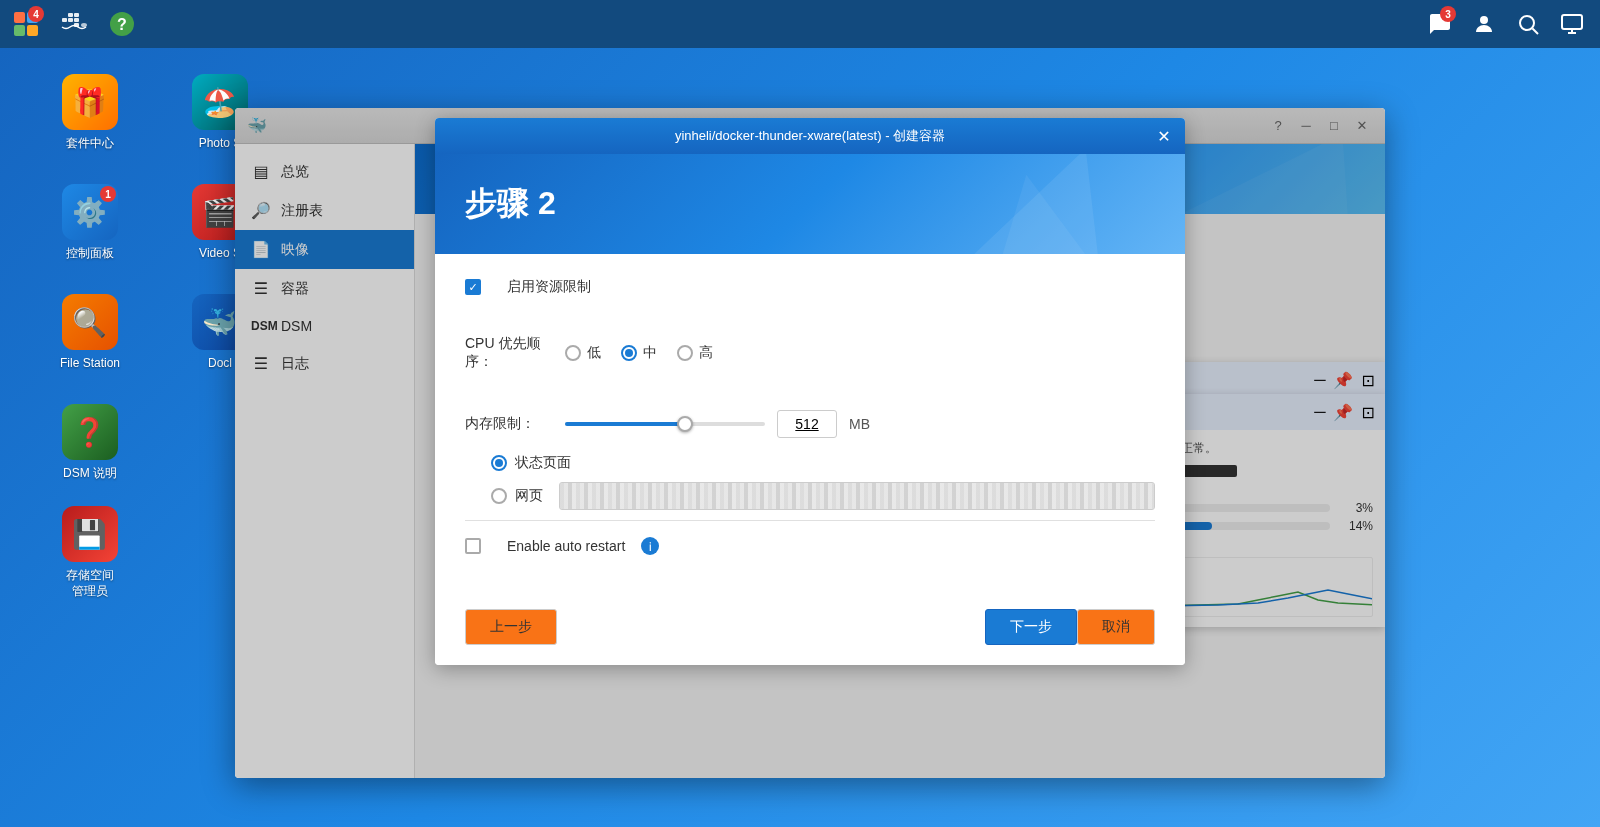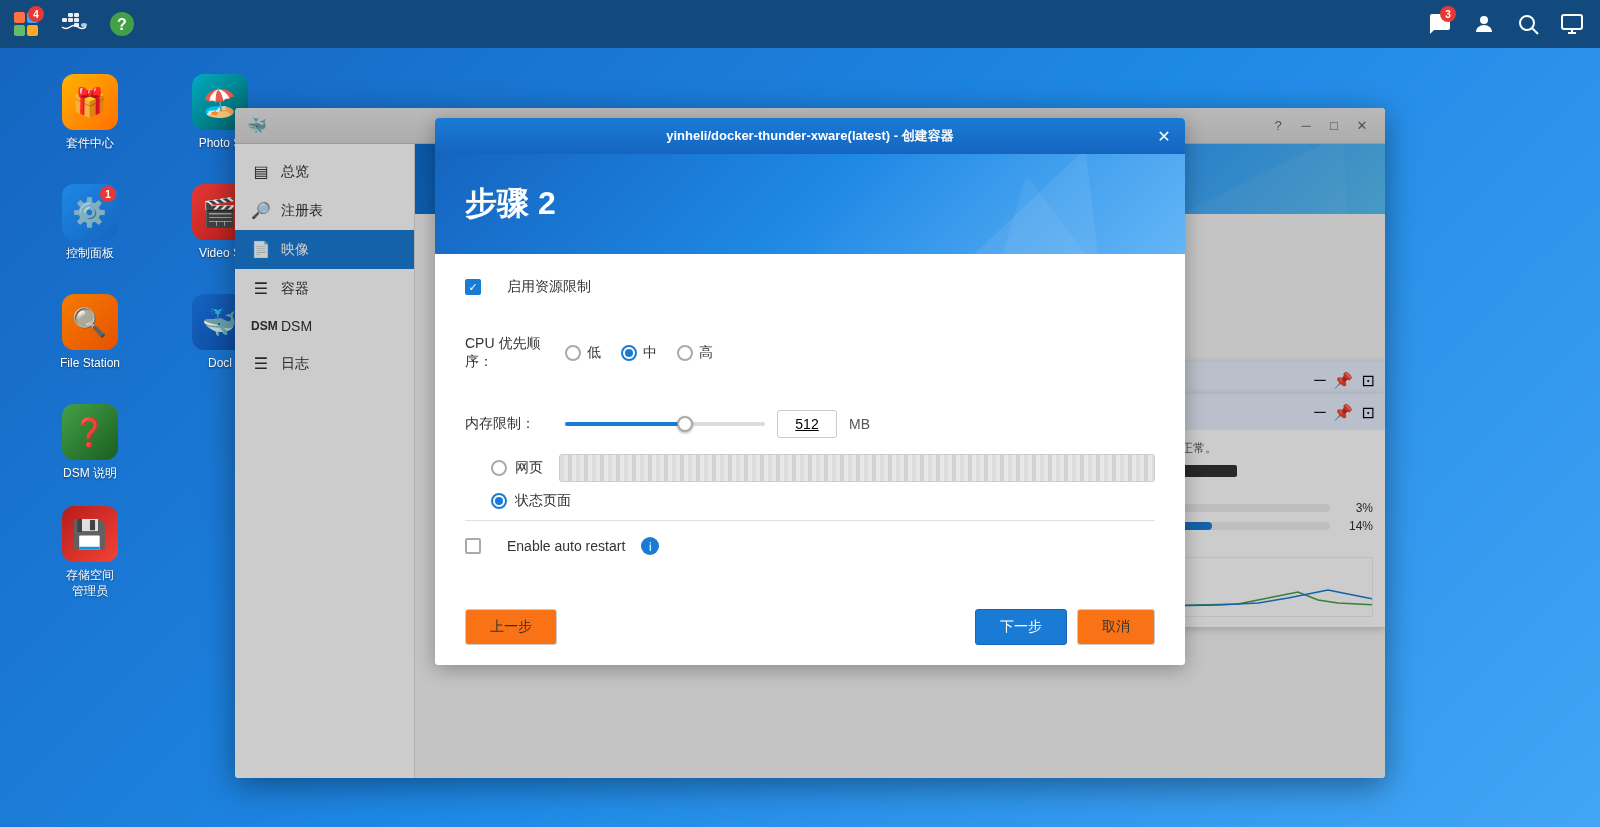--- a/index.html
+++ b/index.html
@@ -269,21 +269,20 @@
       display: flex;
       align-items: center;
       padding: 0 12px;
       position: relative;
     }
     .dialog-title {
       flex: 1;
       text-align: center;
       color: white;
       font-size: 13px;
-      font-weight: bold;
     }
     .dialog-close {
       position: absolute;
       right: 10px;
       top: 50%;
       transform: translateY(-50%);
       color: white;
       cursor: pointer;
       font-size: 16px;
       width: 22px;
@@ -534,21 +533,20 @@
       background: #f97316;
       color: #333;
     }
     .btn-primary {
       background: #1a7bd4;
       color: white;
       border-color: #1565c0;
     }
     .btn-right {
       display: flex;
-      gap: 10px;
     }
 
     
     .info-panel {
       position: absolute;
       right: 0;
       top: 148px;
       width: 240px;
       background: white;
       border-radius: 4px 0 0 4px;
@@ -942,31 +940,31 @@
                     <div class="slider-thumb"></div>
                   </div>
                   <input class="slider-input" type="text" value="512" style="">
                   <span class="slider-unit">MB</span>
                 </div>
               </div>
 
 
               <div class="sub-options">
                 <div class="sub-radio-item">
+                  <div class="radio-outer selected">
+                    <div class="radio-inner"></div>
+                  </div>
+                  <span class="radio-label">状态页面</span>
+                </div>
+                <div class="sub-radio-item">
                   <div class="radio-outer"></div>
                   <span class="radio-label">网页</span>
                   <div class="url-input" style="width:260px;margin-left:8px;">
                     <div class="url-blur"></div>
                   </div>
-                </div>
-                <div class="sub-radio-item">
-                  <div class="radio-outer selected">
-                    <div class="radio-inner"></div>
-                  </div>
-                  <span class="radio-label">状态页面</span>
                 </div>
               </div>
 
               <hr class="dialog-divider">
 
               <div class="cb-row">
                 <div class="checkbox unchecked"></div>
                 <span class="cb-label">Enable auto restart</span>
                 <span style="margin-left:6px;width:18px;height:18px;border-radius:50%;background:#1a7bd4;color:white;font-size:12px;display:inline-flex;align-items:center;justify-content:center;cursor:pointer;">ℹ</span>
               </div>

